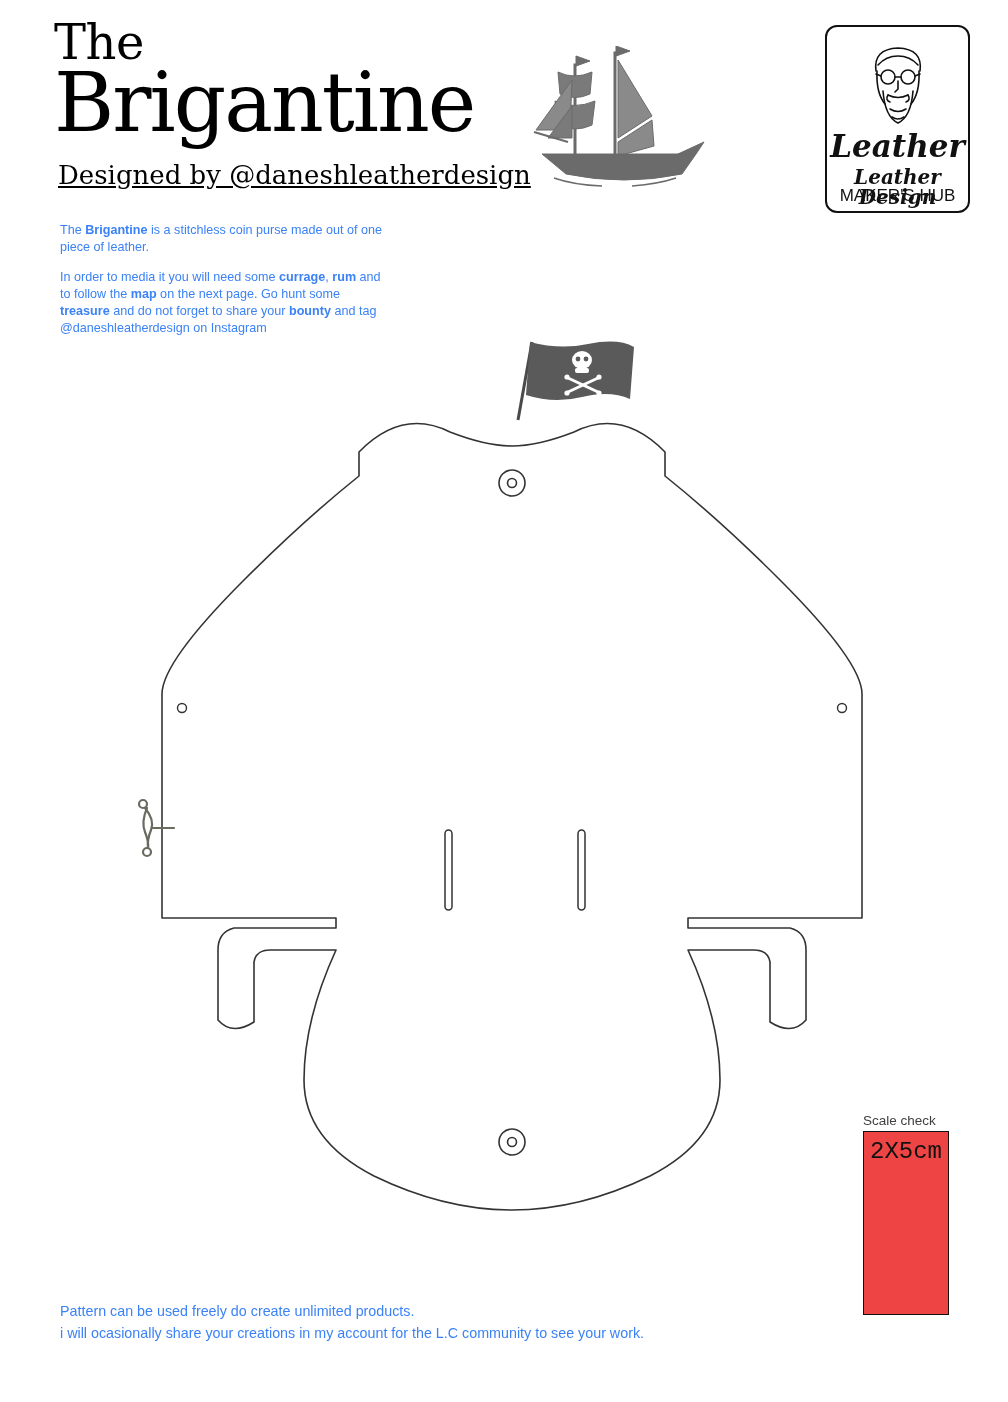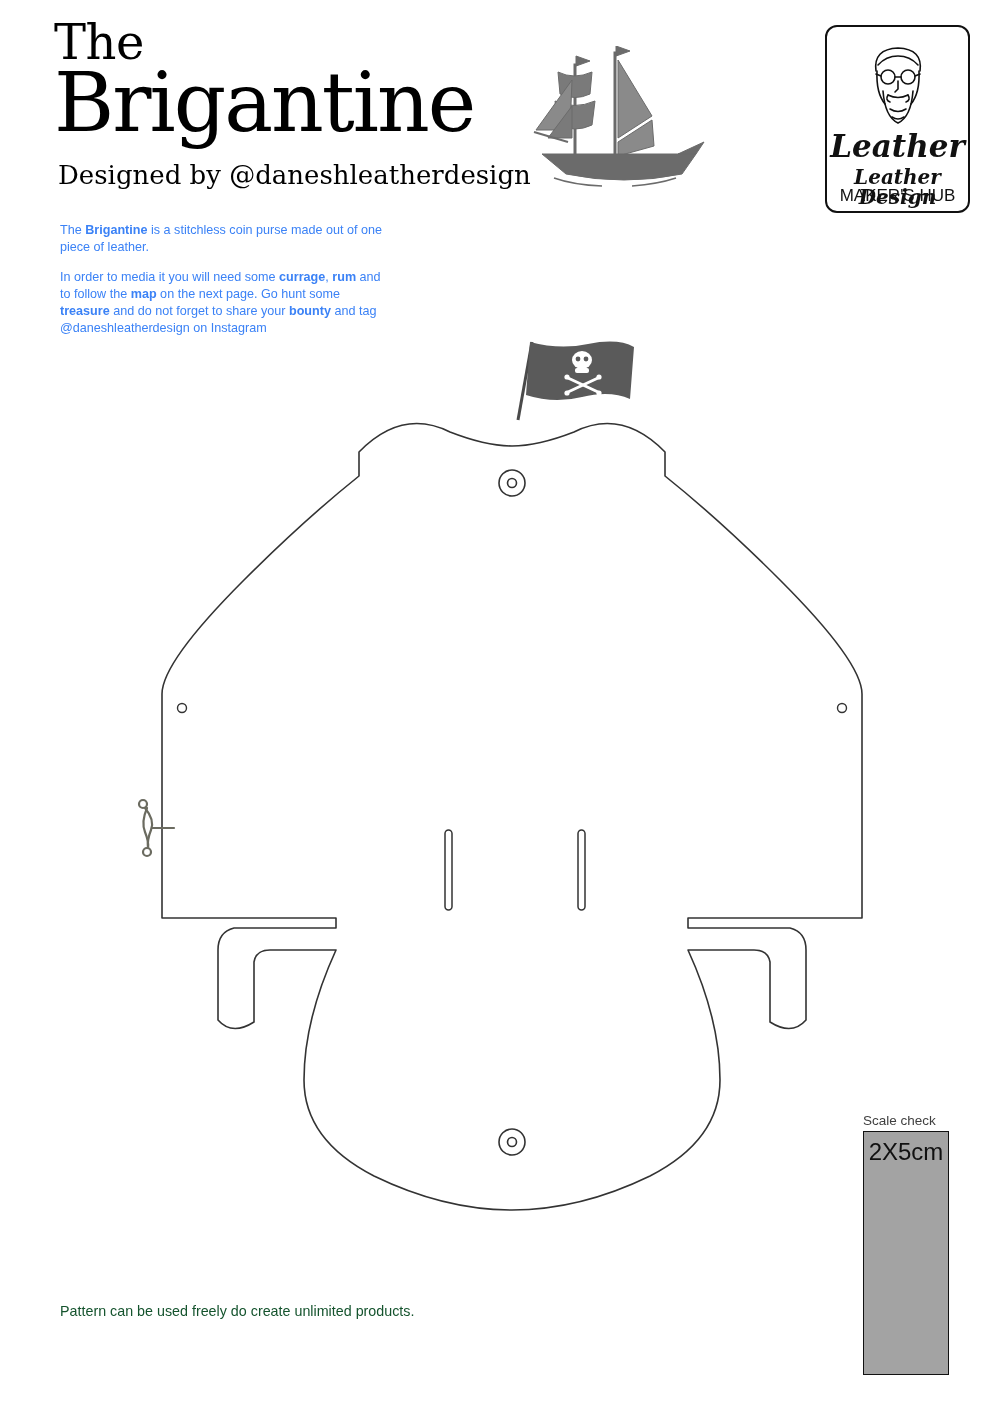--- a/index.html
+++ b/index.html
@@ -45,20 +45,21 @@
   }
   .title-sub {
     position: absolute;
     left: 58px;
     top: 162px;
     font-family: "DejaVu Serif", serif;
     font-size: 26px;
     font-weight: 400;
     color: #000;
     line-height: 1;
+    text-decoration: underline;
   }
 
   .ship {
     position: absolute;
     left: 528px;
     top: 46px;
     width: 180px;
     height: 155px;
   }
 
@@ -145,43 +146,44 @@
     left: 863px;
     top: 1113px;
     font-size: 13.5px;
     color: #404040;
   }
   .scale-box {
     position: absolute;
     left: 863px;
     top: 1131px;
     width: 86px;
-    height: 244px;
+    height: 184px;
     border: 1.5px solid #111;
     box-sizing: border-box;
-    background: #a3a3a3;
+    background: #ef4444;
+    font-family: Liberation Mono, monospace;
   }
   .scale-text {
     position: absolute;
     left: 0; right: 0;
     top: 6px;
     text-align: center;
     font-size: 24px;
     color: #111;
   }
 
   
   .footer {
     position: absolute;
     left: 60px;
     top: 1300px;
     width: 800px;
     font-size: 14.3px;
     line-height: 1.56;
-    color: #14532d;
+    color: #3b82f6;
   }
   .footer div { white-space: nowrap; }
 </style>
 </head>
 <body>
 
 <div id="page">
 
   <div class="title-the">The</div>
   <div class="title-main">Brigantine</div>
@@ -343,15 +345,16 @@
     </g>
   </svg>
 
   <div class="scale-label">Scale check</div>
   <div class="scale-box">
     <div class="scale-text">2X5cm</div>
   </div>
 
   <div class="footer" id="footer">
       <div>Pattern can be used freely do create unlimited products.</div>
+      <div>i will ocasionally share your creations in my account for the L.C community to see your work.</div>
     </div>
 
 </div>
 
 </body></html>

